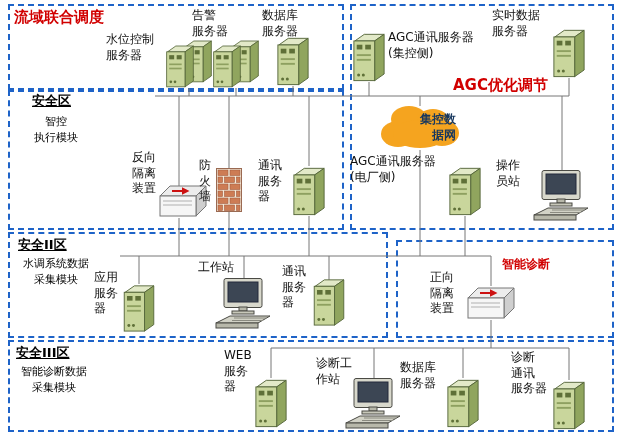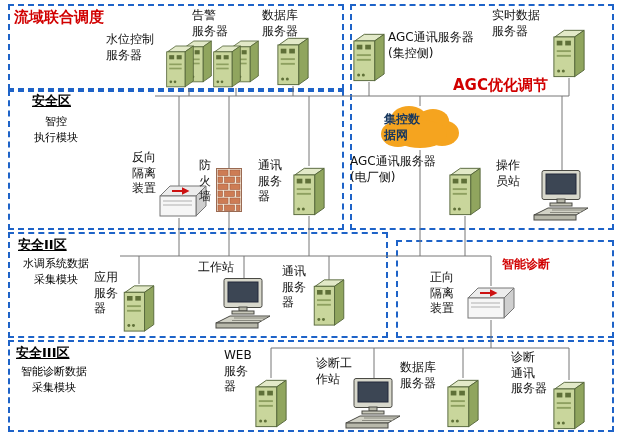--- a/index.html
+++ b/index.html
@@ -7,21 +7,21 @@
   body { font-family:"DejaVu Sans", sans-serif; color:#111; }
   #canvas { position:relative; width:621px; height:436px; background:#fff; overflow:hidden; }
   .box { position:absolute; border:2px dashed #1e63c8; }
   .wires { position:absolute; left:0; top:0; }
   .lbl { position:absolute; white-space:pre-line; text-align:left;
          font-size:12px; line-height:1.3; color:#111; }
   .title { position:absolute; color:#d10000; font-weight:bold; font-size:15px; white-space:nowrap; }
   .zone-name { position:absolute; font-weight:bold; font-size:13px; color:#000; white-space:nowrap;text-decoration:underline; }
   .module { position:absolute; font-size:11px; color:#000; text-align:center; white-space:pre-line; line-height:1.45; }
   .icon { position:absolute; }
-  .cloud-lbl { position:absolute; text-align:left; white-space:pre-line;
+  .cloud-lbl { position:absolute; text-align:right; white-space:pre-line;
                font-weight:bold; color:#17375e; font-size:12px; line-height:1.3; }
 </style>
 </head>
 <body>
 
 <svg width="0" height="0" style="position:absolute" aria-hidden="true">
   <defs>
     <symbol id="sym-server" viewBox="0 0 36 52">
       <polygon points="3,9 13,2 34,2 24,9" fill="#e2e9c8" stroke="#55663a" stroke-width="1"></polygon>
       <polygon points="24,9 34,2 34,44 24,51" fill="#90a55e" stroke="#55663a" stroke-width="1"></polygon>

